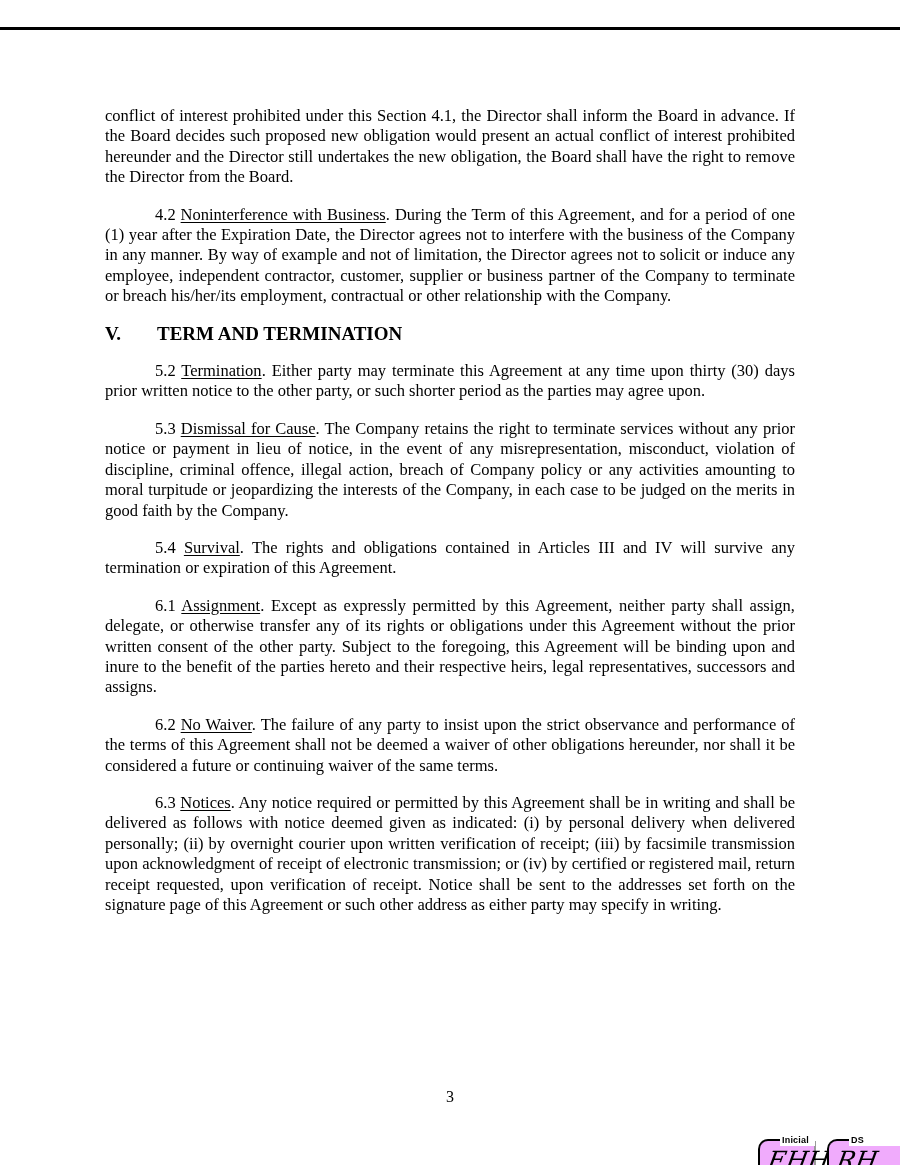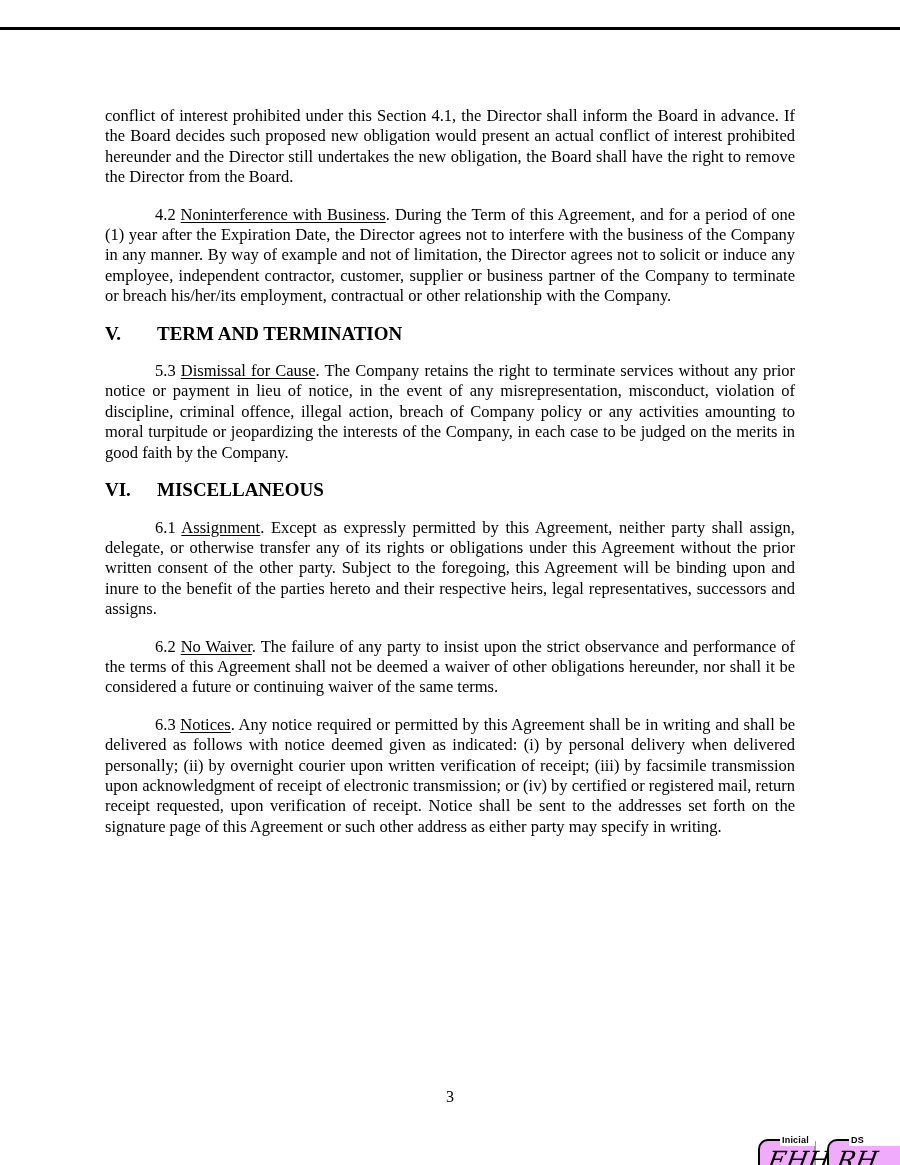--- a/index.html
+++ b/index.html
@@ -109,25 +109,26 @@
 
   <div class="doc-body">
 
     <p class="para">conflict of interest prohibited under this Section 4.1, the Director shall inform the Board in advance.  If the Board decides such proposed new obligation would present an actual conflict of interest prohibited hereunder and the Director still undertakes the new obligation, the Board shall have the right to remove the Director from the Board.</p>
 
     <p class="para indented"><span>4.2</span> <span class="u">Noninterference with Business</span><span>.</span>  <span>During the Term of this Agreement, and for a period of one (1) year after the Expiration Date, the Director agrees not to interfere with the business of the Company in any manner.  By way of example and not of limitation, the Director agrees not to solicit or induce any employee, independent contractor, customer, supplier or business partner of the Company to terminate or breach his/her/its employment, contractual or other relationship with the Company.</span></p>
 
     <p class="sec-heading"><span class="sec-num">V.</span><span>TERM AND TERMINATION</span></p>
 
 
+    <p class="para indented"><span>5.2</span> <span class="u">Termination</span><span>.</span>  <span>Either party may terminate this Agreement at any time upon thirty (30) days prior written notice to the other party, or such shorter period as the parties may agree upon.</span></p>
 
     <p class="para indented"><span>5.3</span> <span class="u">Dismissal for Cause</span><span>.</span>  <span>The Company retains the right to terminate services without any prior notice or payment in lieu of notice, in the event of any misrepresentation, misconduct, violation of discipline, criminal offence, illegal action, breach of Company policy or any activities amounting to moral turpitude or jeopardizing the interests of the Company, in each case to be judged on the merits in good faith by the Company.</span></p>
 
+    <p class="para indented"><span>5.4</span> <span class="u">Survival</span><span>.</span>  <span>The rights and obligations contained in Articles III and IV will survive any termination or expiration of this Agreement.</span></p>
 
-    <p class="sec-heading"><span class="sec-num">VI.</span><span>MISCELLANEOUS</span></p>
 
     <p class="para indented"><span>6.1</span> <span class="u">Assignment</span><span>.</span>  <span>Except as expressly permitted by this Agreement, neither party shall assign, delegate, or otherwise transfer any of its rights or obligations under this Agreement without the prior written consent of the other party.  Subject to the foregoing, this Agreement will be binding upon and inure to the benefit of the parties hereto and their respective heirs, legal representatives, successors and assigns.</span></p>
 
     <p class="para indented"><span>6.2</span> <span class="u">No Waiver</span><span>.</span>  <span>The failure of any party to insist upon the strict observance and performance of the terms of this Agreement shall not be deemed a waiver of other obligations hereunder, nor shall it be considered a future or continuing waiver of the same terms.</span></p>
 
     <p class="para indented"><span>6.3</span> <span class="u">Notices</span><span>.</span>  <span>Any notice required or permitted by this Agreement shall be in writing and shall be delivered as follows with notice deemed given as indicated: (i) by personal delivery when delivered personally; (ii) by overnight courier upon written verification of receipt; (iii) by facsimile transmission upon acknowledgment of receipt of electronic transmission; or (iv) by certified or registered mail, return receipt requested, upon verification of receipt.  Notice shall be sent to the addresses set forth on the signature page of this Agreement or such other address as either party may specify in writing.</span></p>
 
   </div>
 
   <div class="page-number">3</div>

